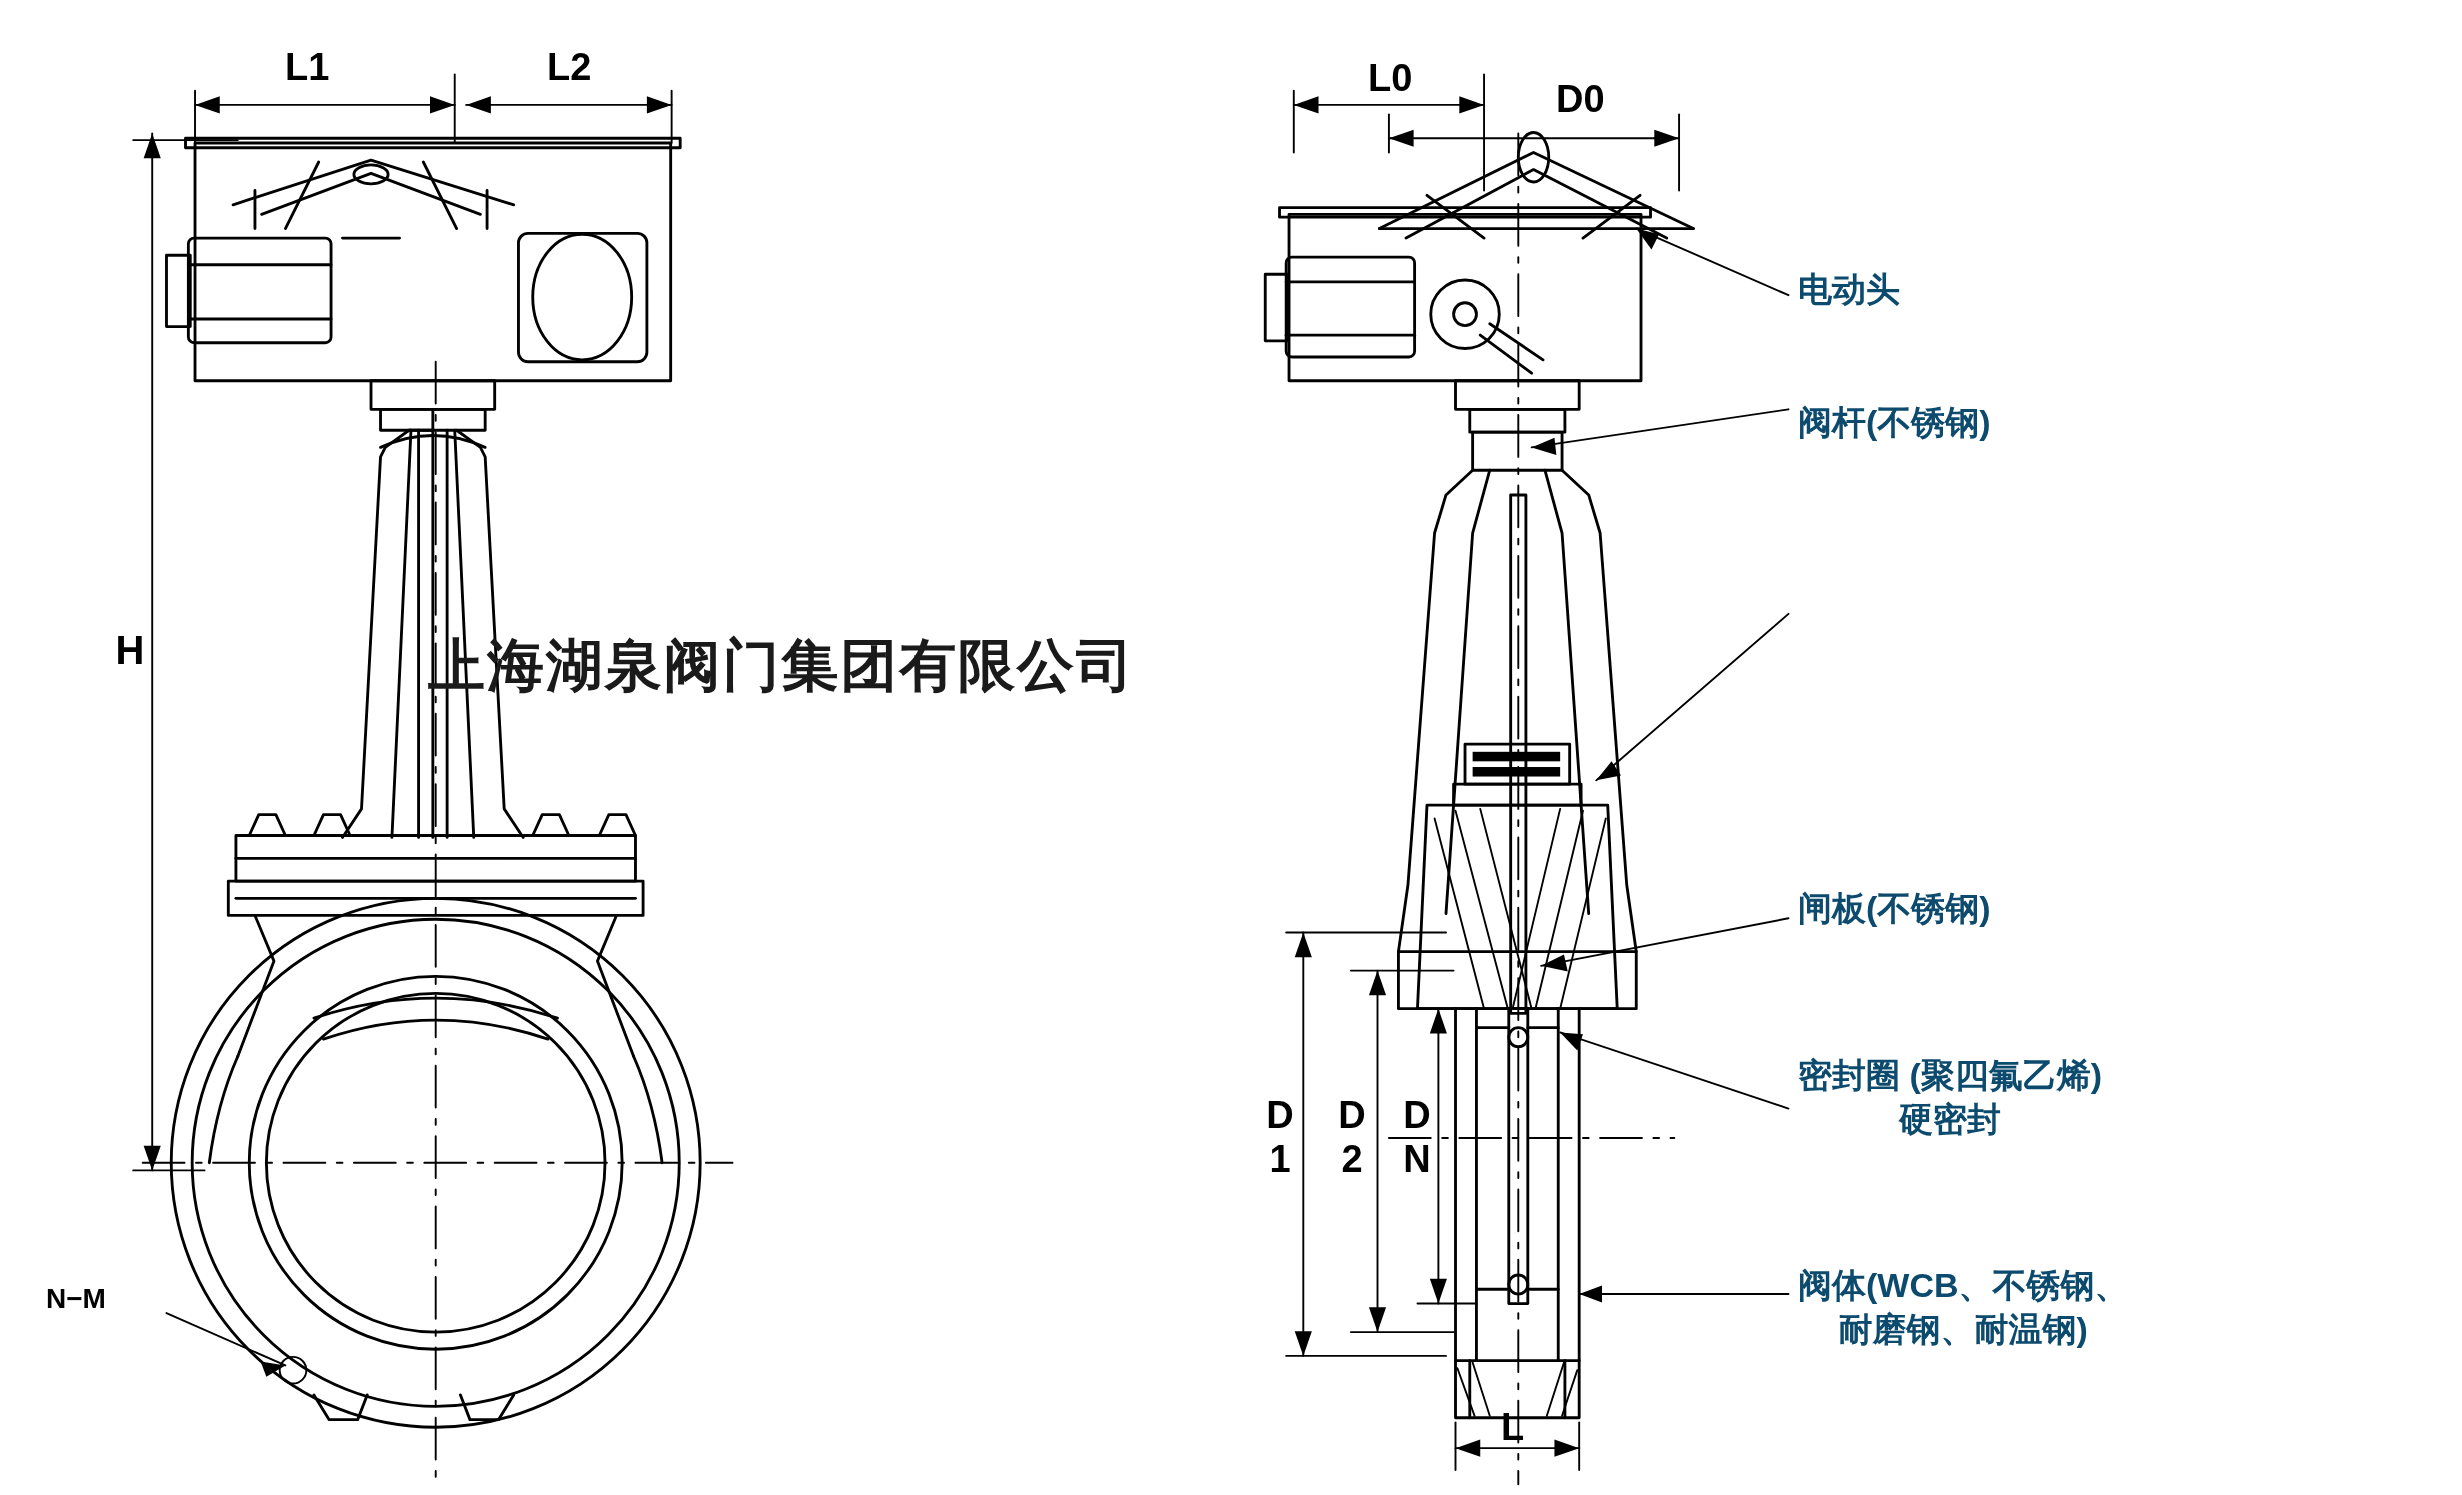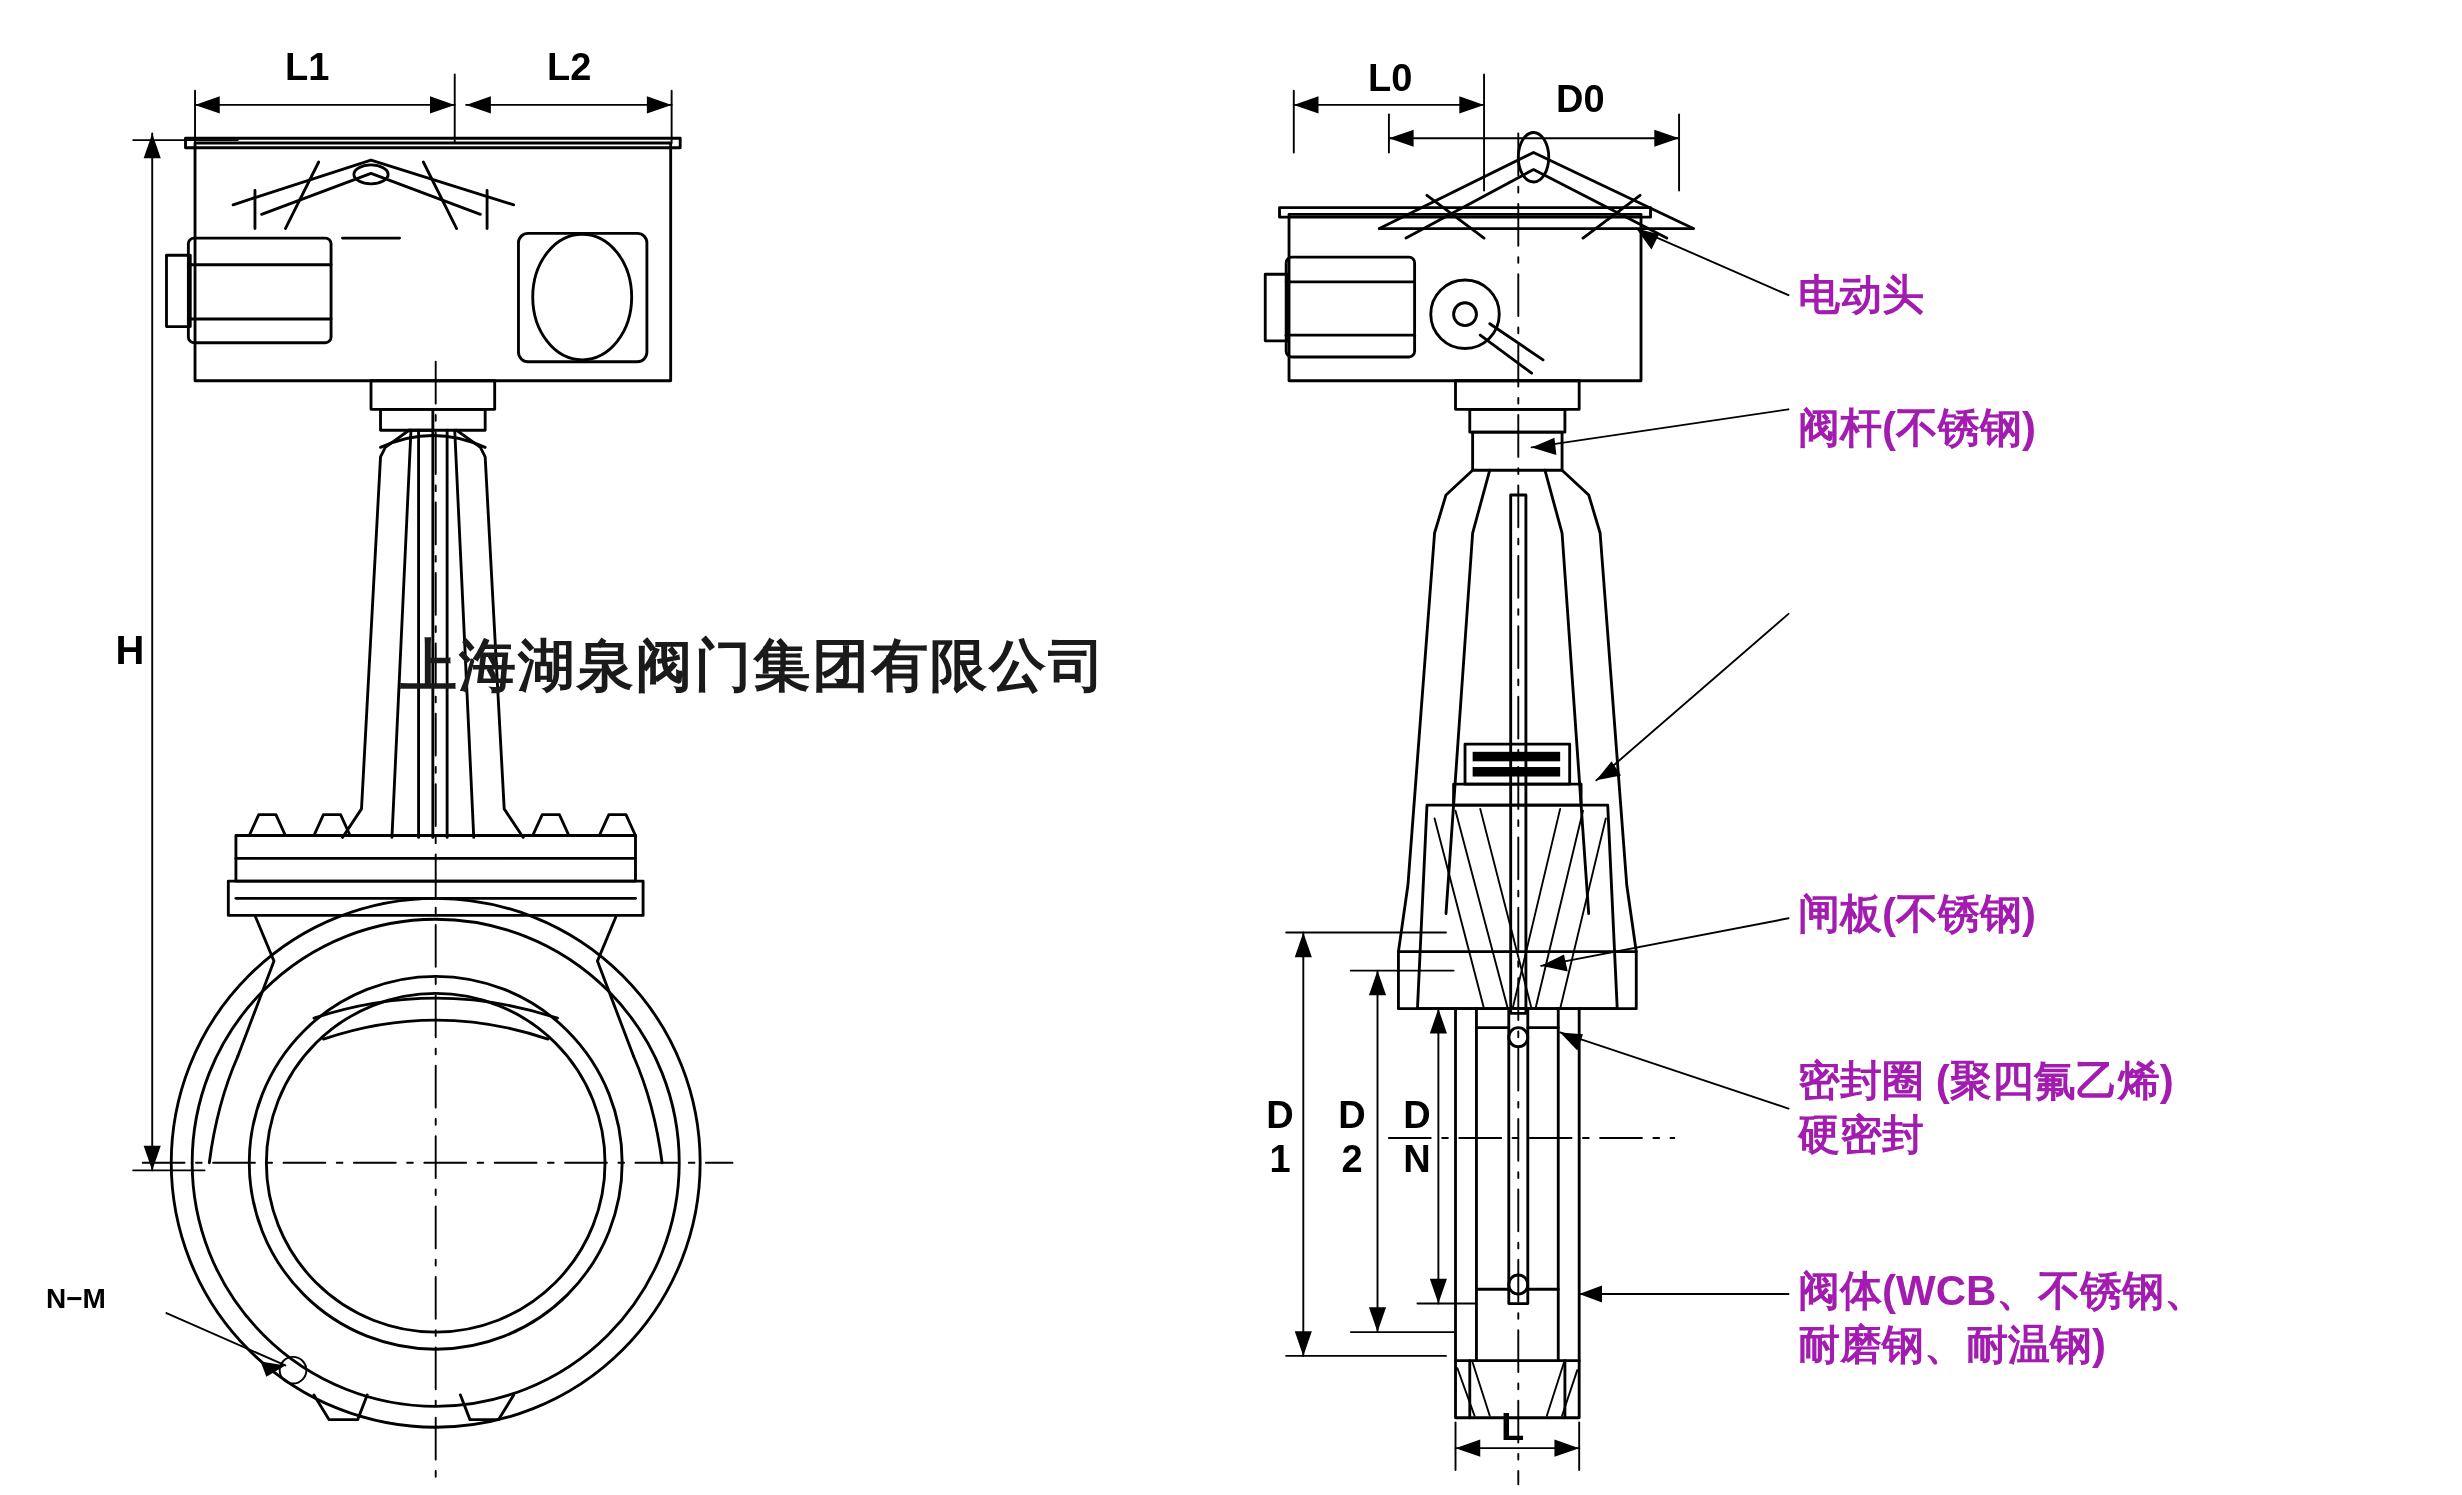--- a/index.html
+++ b/index.html
@@ -3,22 +3,22 @@
 <meta charset="utf-8">
 <style>
   html,body{margin:0;padding:0;background:#ffffff;}
   body{width:2462px;height:1496px;position:relative;overflow:hidden;
        font-family:"Liberation Sans","DejaVu Sans",sans-serif;color:#000;}
   #stage{position:absolute;left:0;top:0;width:2242px;height:1496px;}
   svg.dwg{position:absolute;left:0;top:0;width:2462px;height:1496px;}
   .dim{position:absolute;white-space:pre;font-weight:700;color:#000;font-size:38px;}
   .dimv{position:absolute;white-space:pre;font-weight:700;color:#000;font-size:38px;
         writing-mode:vertical-rl;text-orientation:upright;letter-spacing:1.9px;}
-  .callout{position:absolute;white-space:pre;font-weight:700;color:#a21caf;font-size:42px;line-height:1.28;}
-  .wm{position:absolute;white-space:pre;font-weight:900;color:#1a1a1a;font-size:57px;letter-spacing:1.9px;}
+  .callout{position:absolute;white-space:pre;font-weight:700;color:#0c4a6e;font-size:34px;line-height:1.28;text-align:center;}
+  .wm{position:absolute;white-space:pre;font-weight:900;color:#1a1a1a;font-size:57px;letter-spacing:1.9px;padding-left:28px;}
 </style>
 </head>
 <body>
 
 <div id="stage">
 
   <svg class="dwg" viewBox="0 0 2588 1572">
     <g fill="none" stroke="#000" stroke-width="3" stroke-linecap="round" stroke-linejoin="round">
 
       <g stroke-width="2">

